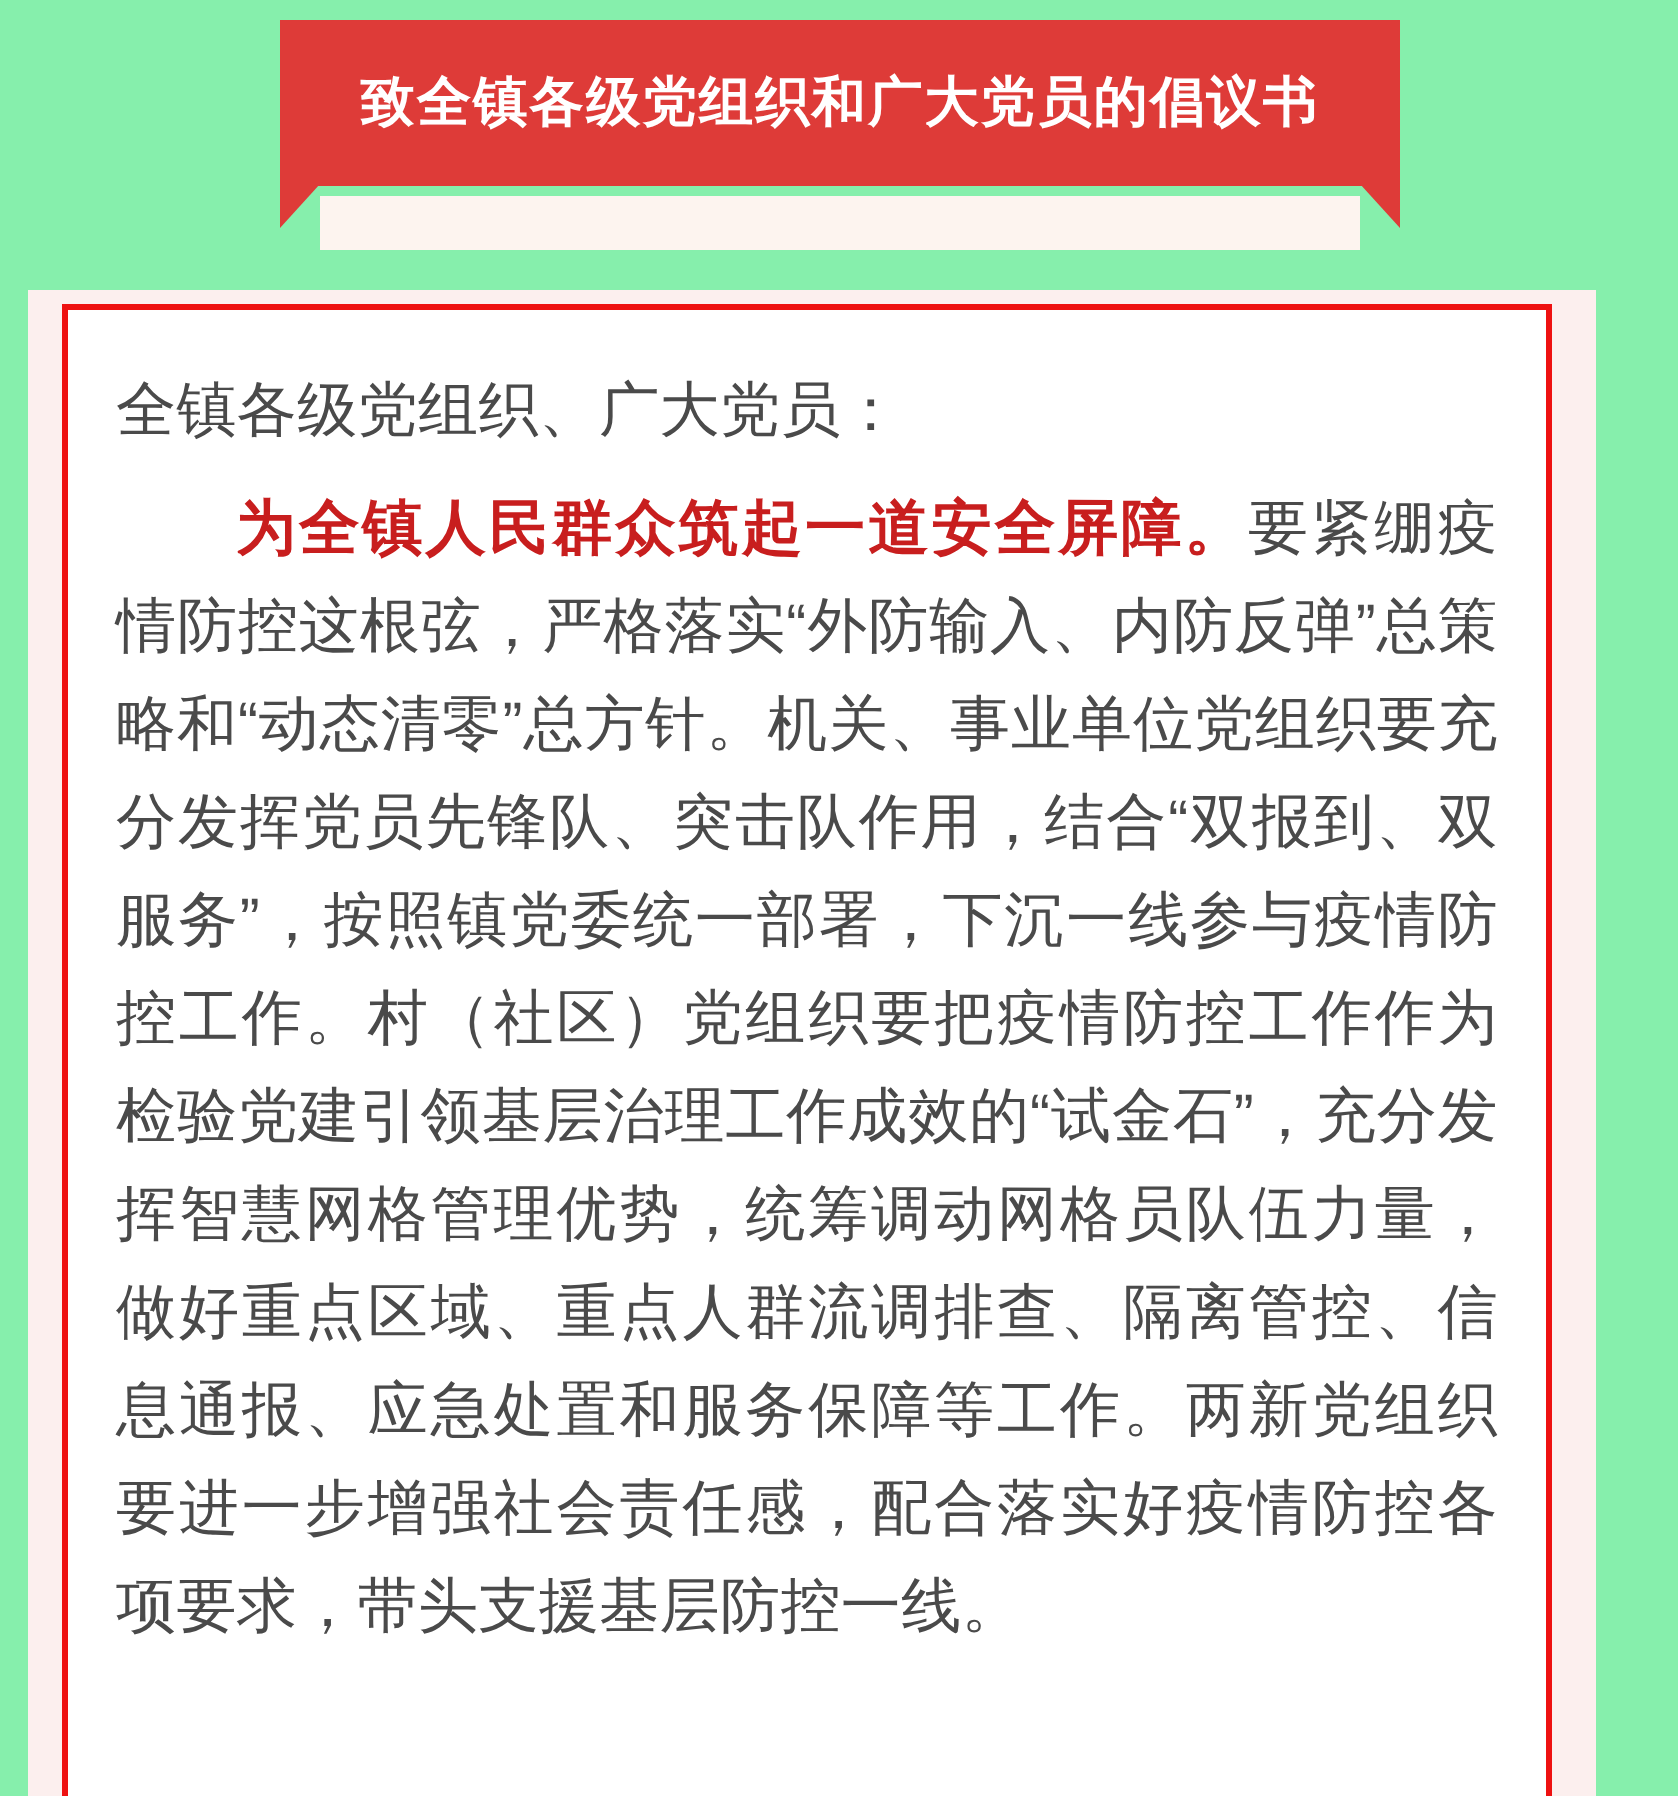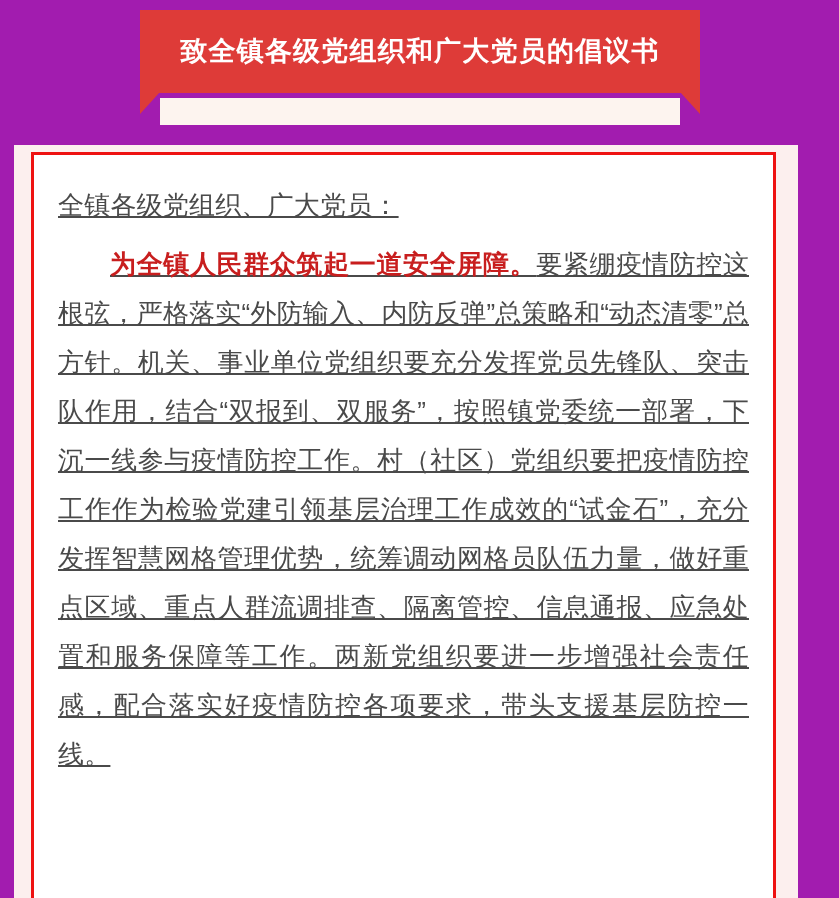--- a/index.html
+++ b/index.html
@@ -11,21 +11,21 @@
     height: 898px;
     background: #ffffff;
     font-family: "Liberation Sans", "DejaVu Sans", sans-serif;
     overflow: hidden;
   }
 
   .page {
     position: relative;
     width: 839px;
     height: 898px;
-    background: #a21caf;
+    background: #86efac;
     box-sizing: border-box;
   }
 
   
   .ribbon-wrap {
     position: absolute;
     left: 140px;
     top: 10px;
     width: 560px;
     height: 115px;
@@ -100,27 +100,26 @@
     border-bottom: none;
     box-sizing: border-box;
   }
   .card-body {
     padding: 26px 24px 0 24px;
   }
 
   p.para {
     margin: 0 0 16px 0;
     color: #4A4A4A;
-    font-size: 26px;
+    font-size: 30px;
     line-height: 49px;
     text-align: justify;
     text-justify: inter-ideograph;
     letter-spacing: 0.2px;
     font-family: "Liberation Sans", "DejaVu Sans", sans-serif;
-    text-decoration: underline;
   }
   p.para.indent {
     text-indent: 2em;
   }
   p.salutation {
     margin: 0 0 10px 0;
   }
   .lead-bold {
     color: #C81E1E;
     font-weight: bold;

